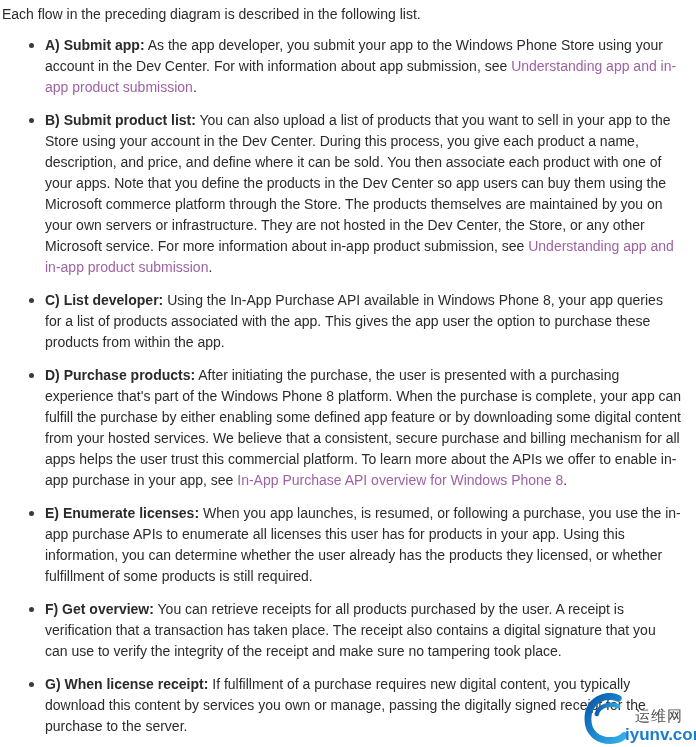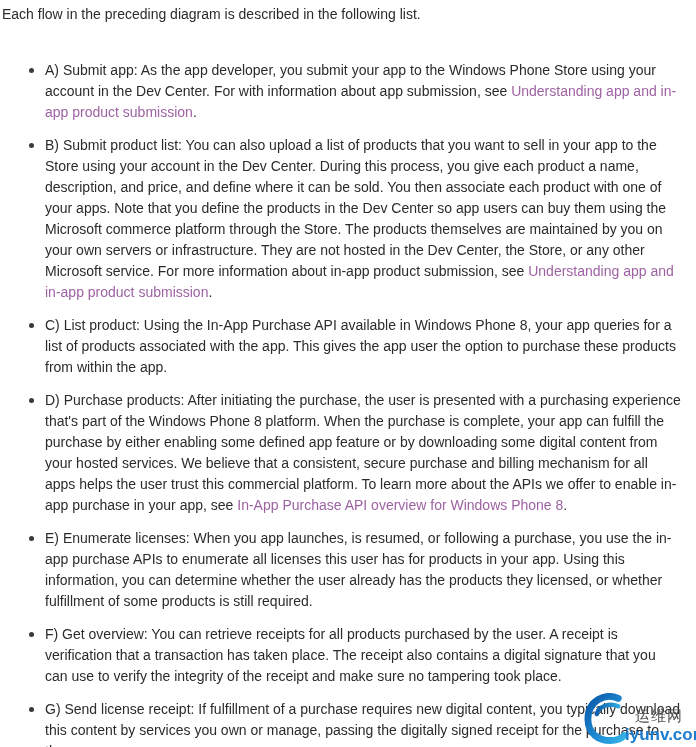--- a/index.html
+++ b/index.html
@@ -12,21 +12,21 @@
     overflow: hidden;
     position: relative;
   }
   .page {
     padding: 4px 14px 0 2px;
     width: 696px;
   }
   .intro {
     font-size: 14px;
     line-height: 21px;
-    margin: 0 0 35px 0;
+    margin: 0 0 10px 0;
     color: var(--text-color, #2b2b2b);
   }
   ul.flow-list {
     list-style: none;
     margin: 0 0 0 26px;
     padding: 0;
     width: 654px;
   }
   li.flow-item {
     position: relative;
@@ -38,21 +38,21 @@
   li.flow-item .bullet {
     position: absolute;
     left: 1px;
     top: 8px;
     width: 5px;
     height: 5px;
     border-radius: 50%;
     background: #3a3a3a;
   }
   .item-label {
-    font-weight: 400;
+    font-weight: 700;
     color: var(--text-color, #2b2b2b);
   }
   a.doc-link {
     color: var(--link-color, #9e62a3);
     text-decoration: none;
     cursor: pointer;
   }
 
   
   .watermark {
@@ -93,25 +93,25 @@
 </head>
 <body>
 
 <div class="page">
 
   <p class="intro">Each flow in the preceding diagram is described in the following list.</p>
 
   <ul class="flow-list">
       <li class="flow-item"><span class="bullet"></span><span class="item-label">A) Submit app:</span><span> As the app developer, you submit your app to the Windows Phone Store using your account in the Dev Center. For with information about app submission, see </span><a class="doc-link" href="#">Understanding app and in-app product submission</a><span>.</span></li>
       <li class="flow-item"><span class="bullet"></span><span class="item-label">B) Submit product list:</span><span> You can also upload a list of products that you want to sell in your app to the Store using your account in the Dev Center. During this process, you give each product a name, description, and price, and define where it can be sold. You then associate each product with one of your apps. Note that you define the products in the Dev Center so app users can buy them using the Microsoft commerce platform through the Store. The products themselves are maintained by you on your own servers or infrastructure. They are not hosted in the Dev Center, the Store, or any other Microsoft service. For more information about in-app product submission, see </span><a class="doc-link" href="#">Understanding app and in-app product submission</a><span>.</span></li>
-      <li class="flow-item"><span class="bullet"></span><span class="item-label">C) List product:</span><span> Using the In-App Purchase API available in Windows Phone 8, your app queries for a list of products associated with the app. This gives the app user the option to purchase these products from within the app.</span></li>
+      <li class="flow-item"><span class="bullet"></span><span class="item-label">C) List developer:</span><span> Using the In-App Purchase API available in Windows Phone 8, your app queries for a list of products associated with the app. This gives the app user the option to purchase these products from within the app.</span></li>
       <li class="flow-item"><span class="bullet"></span><span class="item-label">D) Purchase products:</span><span> After initiating the purchase, the user is presented with a purchasing experience that's part of the Windows Phone 8 platform. When the purchase is complete, your app can fulfill the purchase by either enabling some defined app feature or by downloading some digital content from your hosted services. We believe that a consistent, secure purchase and billing mechanism for all apps helps the user trust this commercial platform. To learn more about the APIs we offer to enable in-app purchase in your app, see </span><a class="doc-link" href="#">In-App Purchase API overview for Windows Phone 8</a><span>.</span></li>
       <li class="flow-item"><span class="bullet"></span><span class="item-label">E) Enumerate licenses:</span><span> When you app launches, is resumed, or following a purchase, you use the in-app purchase APIs to enumerate all licenses this user has for products in your app. Using this information, you can determine whether the user already has the products they licensed, or whether fulfillment of some products is still required.</span></li>
       <li class="flow-item"><span class="bullet"></span><span class="item-label">F) Get overview:</span><span> You can retrieve receipts for all products purchased by the user. A receipt is verification that a transaction has taken place. The receipt also contains a digital signature that you can use to verify the integrity of the receipt and make sure no tampering took place.</span></li>
-      <li class="flow-item"><span class="bullet"></span><span class="item-label">G) Send license receipt:</span><span> If fulfillment of a purchase requires new digital content, you typically download this content by services you own or manage, passing the digitally signed receipt for the purchase to the server.</span></li>
+      <li class="flow-item"><span class="bullet"></span><span class="item-label">G) When license receipt:</span><span> If fulfillment of a purchase requires new digital content, you typically download this content by services you own or manage, passing the digitally signed receipt for the purchase to the server.</span></li>
     </ul>
 
 </div>
 
 <div class="watermark">
   <svg class="wm-icon" viewBox="0 0 48 52" xmlns="http://www.w3.org/2000/svg">
     <defs>
       <linearGradient id="wmGrad" x1="0%" y1="0%" x2="100%" y2="100%">
         <stop offset="0%" stop-color="#0a57a7"></stop>
         <stop offset="55%" stop-color="#1d8ad2"></stop>

